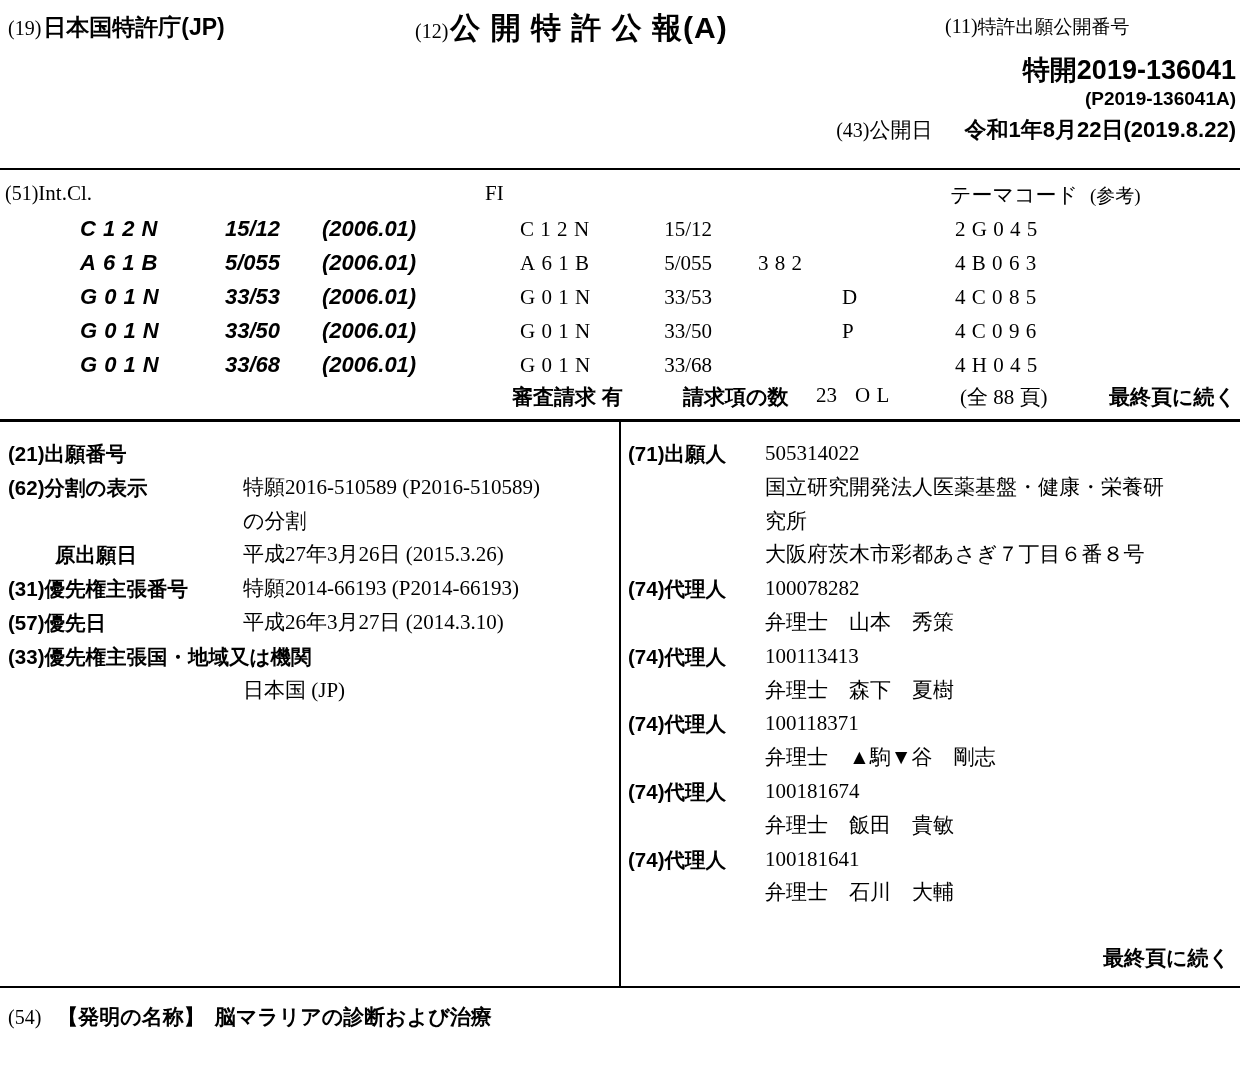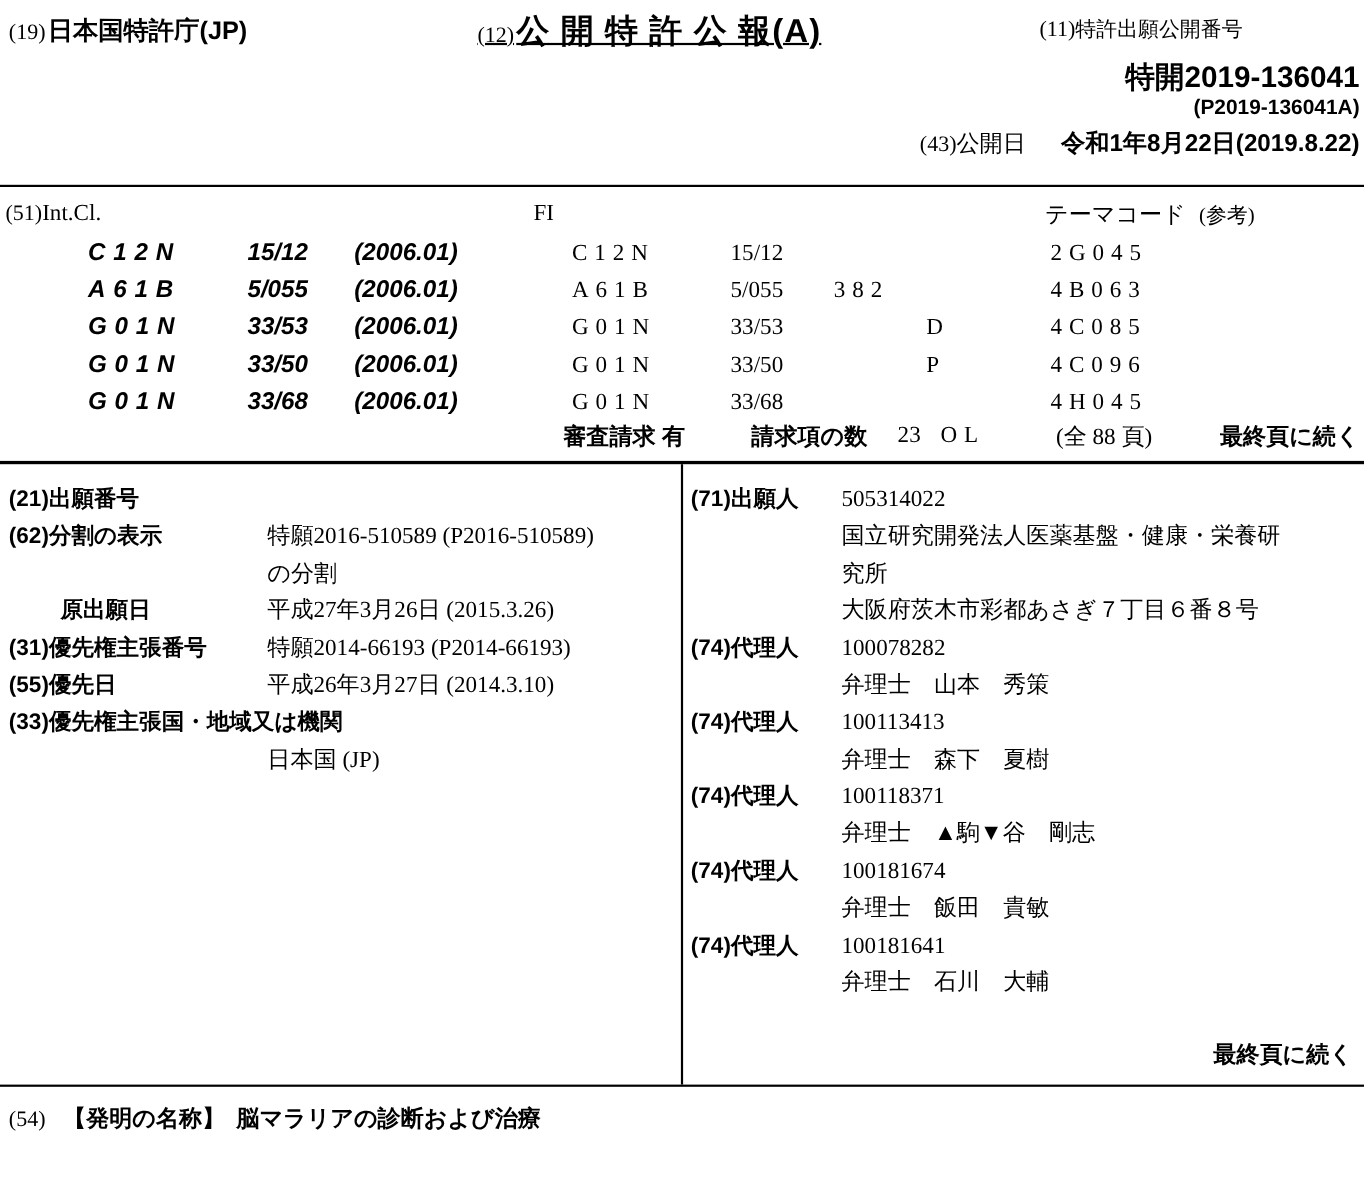--- a/index.html
+++ b/index.html
@@ -15,21 +15,21 @@
   .hr{position:absolute;left:0;width:1240px;background:#000;}
   #hr1{top:168px;height:2px;}
   #hr2{top:419px;height:3px;}
   #hr3{top:986px;height:2px;}
   #vdiv{position:absolute;left:619px;top:422px;width:2px;height:564px;background:#000;}
 
   
   .code{font-size:20px;}
   #office{left:8px;top:12px;font-size:20px;}
   #office .name{font-size:23px;margin-left:2px;}
-  #kind{left:434px;top:8px;font-size:20px;text-decoration:underline;}
+  #kind{left:415px;top:8px;font-size:20px;}
   #kind .name{font-size:30px;margin-left:2px;letter-spacing:1px;}
   #pubno-label{left:945px;top:14px;font-size:19px;}
   #pubno{top:52px;right:4px;font-size:27px;}
   #pubno-paren{top:88px;right:4px;font-size:19px;}
   #pubdate{top:115px;right:4px;font-size:21px;}
   #pubdate .val{font-size:22px;margin-left:32px;}
 
   
   #intcl-head{left:5px;top:181px;font-size:21px;}
   #fi-head{left:485px;top:181px;font-size:21px;}
@@ -155,21 +155,21 @@
     </div>
   <div class="brow indent">
       <span class="blabel">原出願日</span>
       <span class="bvalue">平成27年3月26日 (2015.3.26)</span>
     </div>
   <div class="brow">
       <span class="blabel">(31)優先権主張番号</span>
       <span class="bvalue">特願2014-66193 (P2014-66193)</span>
     </div>
   <div class="brow">
-      <span class="blabel">(55)優先日</span>
+      <span class="blabel">(57)優先日</span>
       <span class="bvalue">平成26年3月27日 (2014.3.10)</span>
     </div>
   <div class="brow">
       <span class="blabel">(33)優先権主張国・地域又は機関</span>
       <span class="bvalue"></span>
     </div>
   <div class="brow">
       <span class="blabel"></span>
       <span class="bvalue">日本国 (JP)</span>
     </div>

